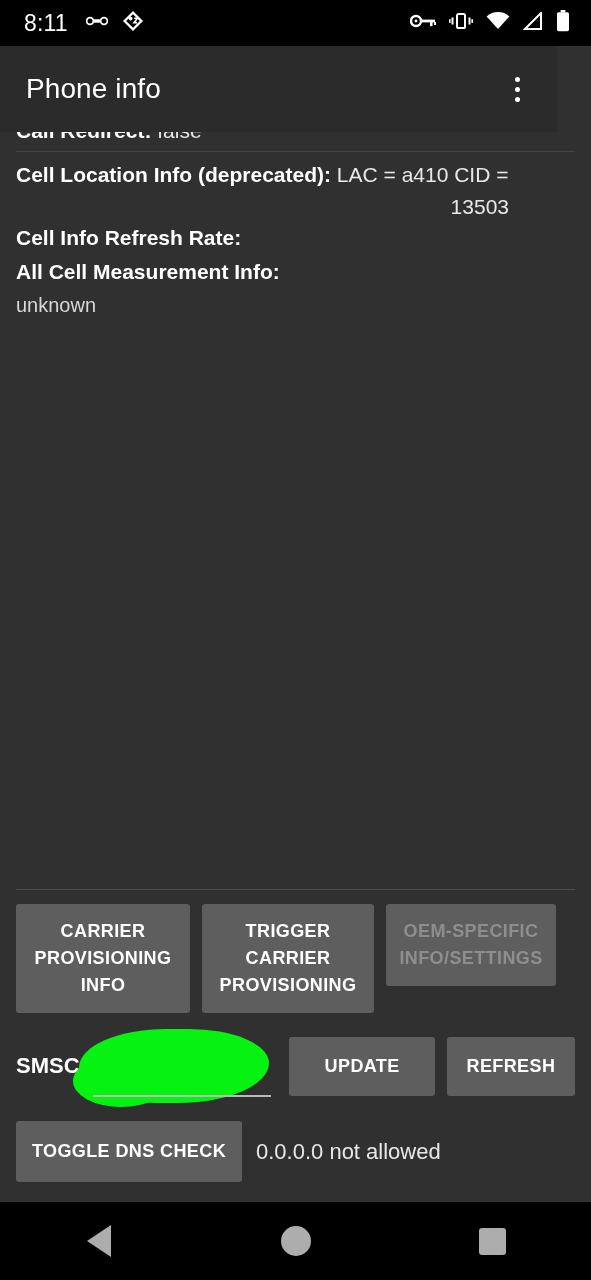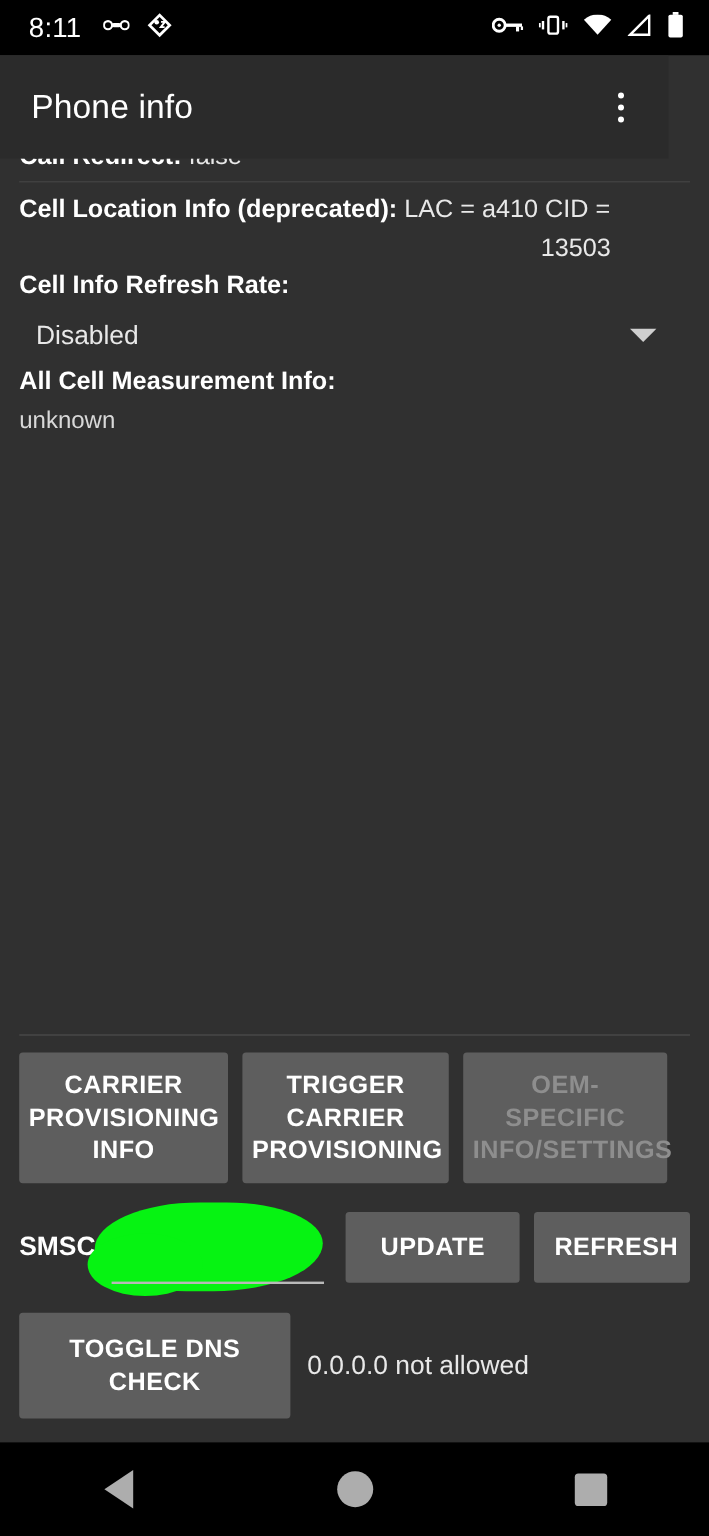--- a/index.html
+++ b/index.html
@@ -115,21 +115,21 @@
   .btn-row {
     display:flex; align-items:flex-start;
     padding:14px 16px 0 16px;
     gap:12px;
   }
   .btn {
     background:#5e5e5e;
     color:#fff;
     border:none; border-radius:3px;
     font-family:"Liberation Sans", sans-serif;
-    font-size:21px; font-weight:bold;
+    font-size:18px; font-weight:bold;
     letter-spacing:0.4px;
     line-height:27px;
     text-align:center;
     padding:14px 8px;
     cursor:pointer;
   }
   .btn.disabled { color:#8e8e8e; cursor:default; }
   .btn-carrier-info { width:174px; }
   .btn-trigger { width:172px; }
   .btn-oem { width:170px; }
@@ -288,24 +288,20 @@
 
       <div class="info-row">
         <span class="k">Cell Location Info (deprecated):</span><span class="v"> LAC = a410   CID =</span>
       </div>
       <div class="indented-value">13503</div>
 
       <div class="info-row">
         <span class="k">Cell Info Refresh Rate:</span>
       </div>
 
-      <div class="spinner-row">
-        <span class="spinner-value">Disabled</span>
-        <span class="spinner-arrow"></span>
-      </div>
 
       <div class="info-row">
         <span class="k">All Cell Measurement Info:</span>
       </div>
       <div class="subvalue">unknown</div>
 
     </div>
   </div>
 
   <div class="bottom-panel">

